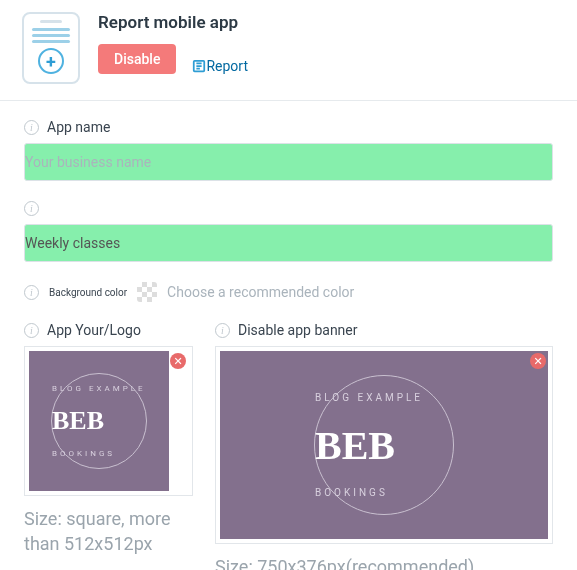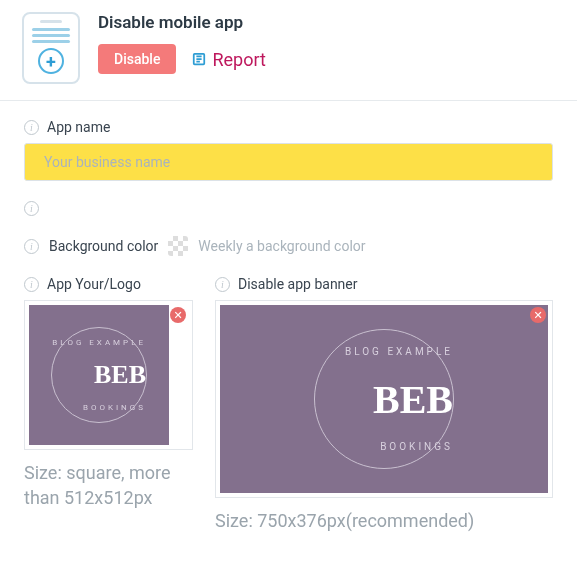--- a/index.html
+++ b/index.html
@@ -5,60 +5,60 @@
 *{box-sizing:border-box;margin:0;padding:0;font-family:-apple-system,BlinkMacSystemFont,"Segoe UI",Roboto,Arial,sans-serif}
 body{background:#fff;color:#333;width:577px}
 .header{display:flex;align-items:flex-start;padding:12px 22px 16px;gap:18px}
 .phone-icon{width:58px;height:72px;border:2px solid #d6e2ea;border-radius:8px;position:relative;background:#fff}
 .phone-icon::before{content:"";position:absolute;top:6px;left:50%;transform:translateX(-50%);width:22px;height:3px;background:#d6e2ea;border-radius:2px}
 .phone-icon .bars{position:absolute;top:14px;left:8px;right:8px}
 .phone-icon .bars div{height:3px;background:#9cd0e8;border-radius:2px;margin-bottom:3px}
 .phone-icon .circ{position:absolute;bottom:8px;left:50%;transform:translateX(-50%);width:26px;height:26px;border:2px solid #4fb2e0;border-radius:50%;display:flex;align-items:center;justify-content:center;color:#2e9dd4;font-size:18px;font-weight:bold;background:#fff}
 .header-right{flex:1}
 .title{font-size:17px;font-weight:600;color:#2d3a45;margin-bottom:12px}
-.btn-row{display:flex;gap:16px;align-items:center}
+.btn-row{display:flex;gap:16px;align-items:flex-end}
 .btn-disable{background:#f47a7a;color:#fff;border:none;padding:7px 16px;border-radius:4px;font-size:14px;font-weight:500;cursor:pointer}
-.link{color:#be185d;font-size:18px;cursor:pointer;display:flex;align-items:center;gap:6px}
+.link{color:#0369a1;font-size:14px;cursor:pointer;display:flex;align-items:center;}
 .divider{height:1px;background:#e6eaed}
 .form{padding:18px 24px}
 .field{margin-bottom:20px}
 .label{display:flex;align-items:center;gap:8px;font-size:14px;color:#3a4550;margin-bottom:8px}
 .info{width:15px;height:15px;border:1.5px solid #c0c8ce;border-radius:50%;display:inline-flex;align-items:center;justify-content:center;font-size:10px;color:#c0c8ce;font-style:italic;font-family:Georgia,serif}
-.input{width:100%;border:1px solid #dce2e7;border-radius:3px;padding:10px 19px;font-size:14px;color:#555;background:#fde047}
+.input{width:100%;border:1px solid #dce2e7;border-radius:3px;padding:10px 0;font-size:14px;color:#555;background:#86efac}
 .input::placeholder{color:#aab4bc}
 .bg-row{display:flex;align-items:center;gap:10px}
 .checker{width:20px;height:20px;background-image:repeating-conic-gradient(#ddd 0% 25%,#fff 0% 50%);background-size:10px 10px;border-radius:3px}
 .muted{color:#aab4bc;font-size:14px}
 .images{display:flex;gap:22px;margin-top:18px}
 .img-col{display:flex;flex-direction:column}
 .img-box{position:relative;border:1px solid #e2e6ea;padding:4px;background:#fff}
 .logo-sq{width:140px;height:140px;background:#83708d;display:flex;align-items:center;justify-content:center}
 .banner{width:328px;height:188px;background:#83708d;display:flex;align-items:center;justify-content:center}
 .close-btn{position:absolute;top:6px;right:6px;width:16px;height:16px;background:#e86a6a;border-radius:50%;color:#fff;font-size:11px;display:flex;align-items:center;justify-content:center;cursor:pointer}
 .caption{color:#9aa4ac;font-size:18px;margin-top:10px;line-height:1.4}
 .beb-logo{position:relative;text-align:center;color:#fff}
-.beb-circle{border:1.5px solid #c9c0d0;border-radius:50%;display:flex;align-items:center;justify-content:flex-end;position:relative}
+.beb-circle{border:1.5px solid #c9c0d0;border-radius:50%;display:flex;align-items:center;justify-content:flex-start;position:relative}
 .beb-text{font-family:Georgia,serif;font-weight:bold}
 .arc{position:absolute;font-size:10px;letter-spacing:3px;color:#d8d0de;white-space:nowrap}
 svg.link-icon{width:14px;height:14px;fill:none;stroke:#2e9dd4;stroke-width:2}
 </style>
 </head>
 <body>
 
 <div class="header">
   <div class="phone-icon">
     <div class="bars">
         <div></div>
         <div></div>
         <div></div>
       </div>
     <div class="circ">+</div>
   </div>
   <div class="header-right">
-    <div class="title">Disable mobile app</div>
+    <div class="title">Report mobile app</div>
     <div class="btn-row">
       <button class="btn-disable">Disable</button>
       <span class="link">
         <svg class="link-icon" viewBox="0 0 16 16">
             <rect x="2" y="2" width="12" height="12" rx="1"></rect>
             <path d="M5 5h6M5 8h6M5 11h4"></path>
           </svg>
         <span>Report</span>
       </span>
     </div>
@@ -73,28 +73,29 @@
       <span class="info">i</span>
       <span>App name</span>
     </div>
     <input class="input" type="text" placeholder="Your business name" style="">
   </div>
 
   <div class="field">
     <div class="label">
       <span class="info">i</span>
     </div>
+    <input class="input" type="text" value="Weekly classes" style="">
   </div>
 
   <div class="field">
     <div class="bg-row">
       <span class="info">i</span>
-      <span style="font-size:14px;color:#3a4550">Background color</span>
+      <span style="font-size:10px;color:#3a4550">Background color</span>
       <span class="checker"></span>
-      <span class="muted">Weekly a background color</span>
+      <span class="muted">Choose a recommended color</span>
     </div>
   </div>
 
   <div class="images">
     <div class="img-col">
       <div class="label">
         <span class="info">i</span>
         <span>App Your/Logo</span>
       </div>
       <div class="img-box">

